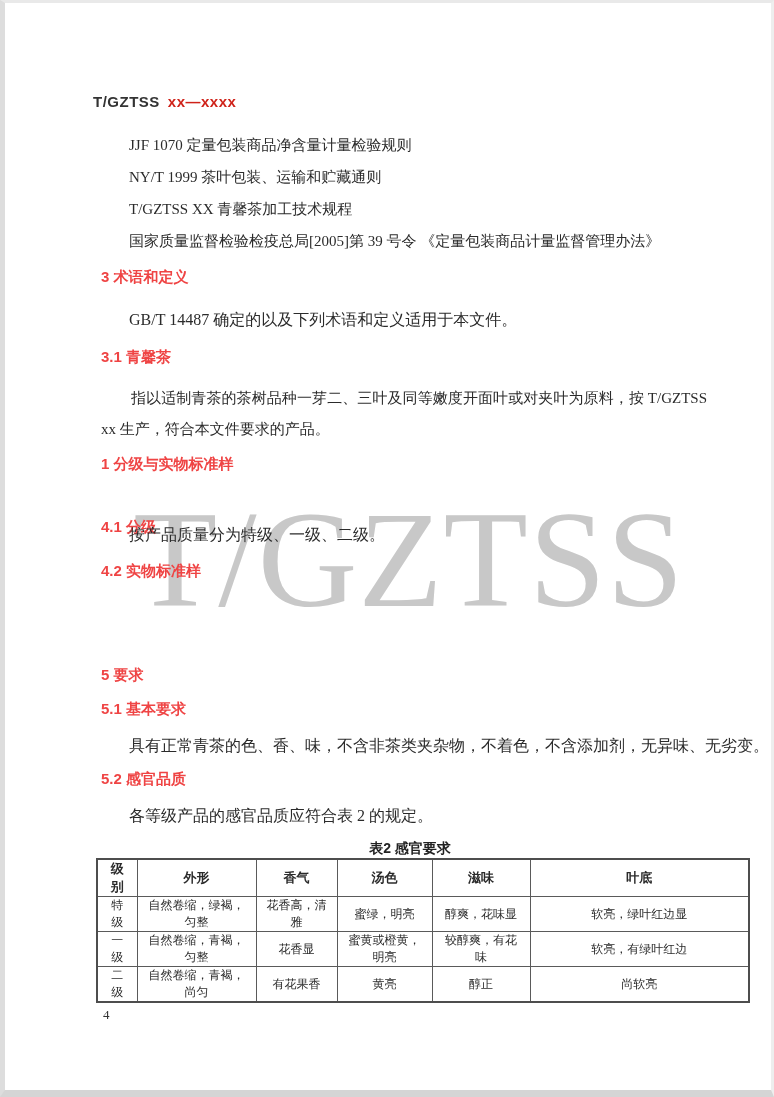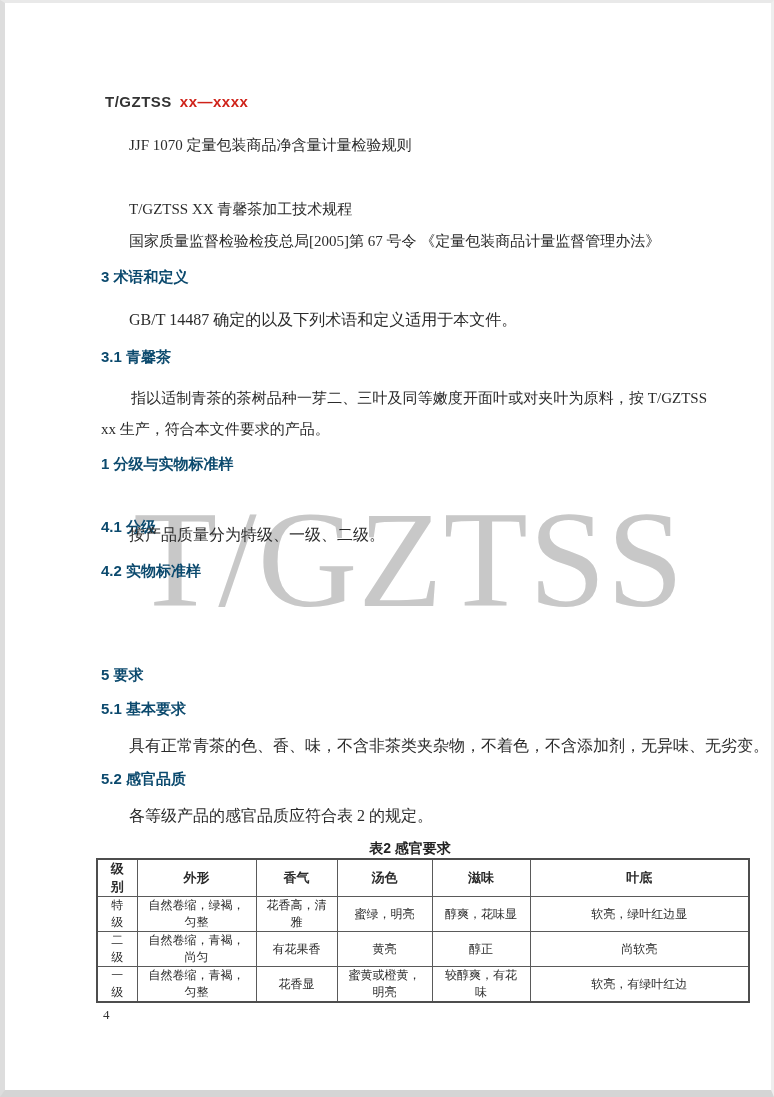--- a/index.html
+++ b/index.html
@@ -13,21 +13,21 @@
     overflow:hidden;
     border-top:3px solid #e9e9e9;
     border-left:5px solid #dddddd;
     border-right:3px solid #eeeeee;
     border-bottom:7px solid #d5d5d5;
   }
   .abs { position:absolute; z-index:2; }
   .doc-header { font-family:"Liberation Sans","DejaVu Sans",sans-serif; font-weight:bold; font-size:15px; color:#333333; letter-spacing:0.5px; }
   .doc-number { color:#cf2219; margin-left:8px; }
   .refline { font-size:15px; white-space:nowrap; }
-  .heading { font-family:"Liberation Sans","DejaVu Sans",sans-serif; font-weight:bold; font-size:15px; color:#0c4a6e; white-space:nowrap; }
+  .heading { font-family:"Liberation Sans","DejaVu Sans",sans-serif; font-weight:bold; font-size:15px; color:#ef4444; white-space:nowrap; }
   .para-inline { font-size:16px; white-space:nowrap; }
   .para-block { font-size:15px; line-height:31px; width:606px; text-indent:2em; text-align:justify; }
   .watermark {
     position:absolute; z-index:1;
     left:128px; top:488px;
     font-family:"Liberation Serif","DejaVu Serif",serif;
     font-size:138px; line-height:1;
     color:#c8c8c8; letter-spacing:1px;
     user-select:none;
   }
@@ -45,27 +45,28 @@
   table.sensory td { height:34px; }
   .page-number { font-size:13px; color:#333333; }
 </style>
 </head>
 <body>
 
 <div class="page">
 
   <div class="watermark">T/GZTSS</div>
 
-  <div class="abs doc-header" style="left:100px; top:90px;">
+  <div class="abs doc-header" style="left:88px; top:90px;">
     <span>T/GZTSS</span><span class="doc-number">xx—xxxx</span>
   </div>
 
   <div class="abs refline" style="left:124px; top:133px;">JJF 1070 定量包装商品净含量计量检验规则</div>
+  <div class="abs refline" style="left:124px; top:165px;">NY/T 1999 茶叶包装、运输和贮藏通则</div>
   <div class="abs refline" style="left:124px; top:197px;">T/GZTSS XX  青馨茶加工技术规程</div>
-  <div class="abs refline" style="left:124px; top:229px;">国家质量监督检验检疫总局[2005]第 67 号令 《定量包装商品计量监督管理办法》</div>
+  <div class="abs refline" style="left:124px; top:229px;">国家质量监督检验检疫总局[2005]第 39 号令 《定量包装商品计量监督管理办法》</div>
 
   <div class="abs heading" style="left:96px; top:265px;">3 术语和定义</div>
   <div class="abs para-inline" style="left:124px; top:307px;">GB/T 14487 确定的以及下列术语和定义适用于本文件。</div>
 
   <div class="abs heading" style="left:96px; top:345px;">3.1 青馨茶</div>
   <div class="abs para-block" style="left:96px; top:380px;">指以适制青茶的茶树品种一芽二、三叶及同等嫩度开面叶或对夹叶为原料，按 T/GZTSS xx 生产，符合本文件要求的产品。</div>
 
   <div class="abs heading" style="left:96px; top:452px;">1 分级与实物标准样</div>
   <div class="abs heading" style="left:96px; top:487px;margin-top:28px;">4.1 分级</div>
   <div class="abs para-inline" style="left:124px; top:522px;">按产品质量分为特级、一级、二级。</div>
@@ -103,33 +104,33 @@
     <tbody>
       <tr>
         <td>特级</td>
         <td>自然卷缩，绿褐，匀整</td>
         <td>花香高，清雅</td>
         <td>蜜绿，明亮</td>
         <td>醇爽，花味显</td>
         <td>软亮，绿叶红边显</td>
       </tr>
       <tr>
+        <td>一级</td>
+        <td>自然卷缩，青褐，匀整</td>
+        <td>花香显</td>
+        <td>蜜黄或橙黄，明亮</td>
+        <td>较醇爽，有花味</td>
+        <td>软亮，有绿叶红边</td>
+      </tr>
+      <tr>
         <td>二级</td>
         <td>自然卷缩，青褐，尚匀</td>
         <td>有花果香</td>
         <td>黄亮</td>
         <td>醇正</td>
         <td>尚软亮</td>
-      </tr>
-      <tr>
-        <td>一级</td>
-        <td>自然卷缩，青褐，匀整</td>
-        <td>花香显</td>
-        <td>蜜黄或橙黄，明亮</td>
-        <td>较醇爽，有花味</td>
-        <td>软亮，有绿叶红边</td>
       </tr>
     </tbody>
   </table>
 
   <div class="abs page-number" style="left:98px; top:1004px;">4</div>
 
 </div>
 
 </body></html>

